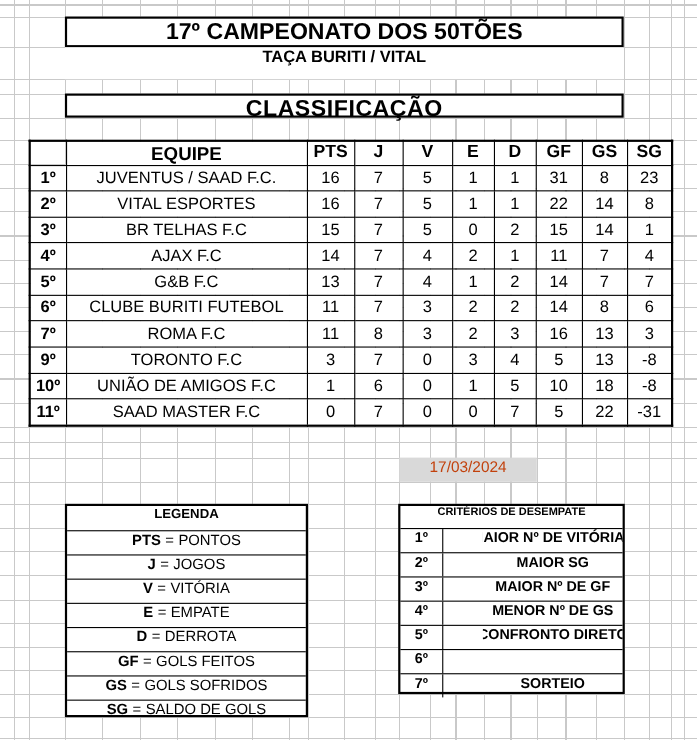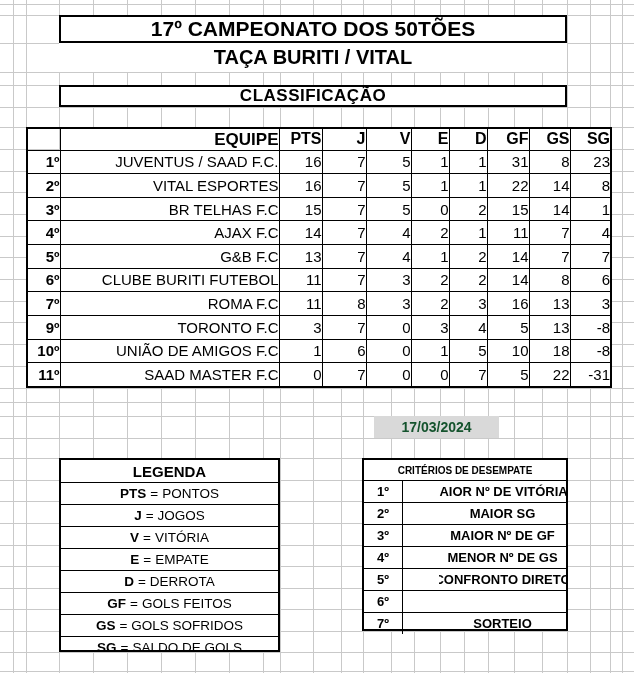--- a/index.html
+++ b/index.html
@@ -2,54 +2,54 @@
 <html><head>
 <meta charset="utf-8">
 <style>
   html,body{margin:0;padding:0;background:#fff;}
   .sheet{
     position:relative;width:634px;height:673px;background:#ffffff;
     font-family:"Liberation Sans", sans-serif;color:#000;overflow:hidden;
   }
   #grid{position:absolute;left:0;top:0;z-index:0;}
   .abs{position:absolute;box-sizing:border-box;z-index:1;}
-  .center{display:flex;align-items:center;justify-content:center;}
+  .center{display:flex;justify-content:center;}
   .whitebg{background:#ffffff;}
 
   
   .title-box{left:59px;top:15px;width:508px;height:28px;border:2px solid #000;
     font-weight:bold;font-size:21px;}
   .subtitle-strip{left:59px;top:43px;width:508px;height:29px;
-    font-weight:bold;font-size:20px;}
+    font-weight:bold;font-size:15px;}
   .class-box{left:59px;top:85px;width:508px;height:22px;border:2px solid #000;
-    font-weight:bold;font-size:17px;letter-spacing:.5px;}
+    font-weight:bold;font-size:21px;letter-spacing:.5px;}
 
   
   table.standings{
     position:absolute;left:26px;top:127px;width:584px;height:261px;z-index:1;
-    border-collapse:collapse;table-layout:fixed;font-size:15px;text-align:right;
+    border-collapse:collapse;table-layout:fixed;font-size:15px;text-align:center;
     border:2px solid #000;
   }
   table.standings th, table.standings td{
     border:1.5px solid #000;background:#fff;padding:0;line-height:1;overflow:hidden;white-space:nowrap;
   }
   table.standings tr.hdr{height:22px;}
   table.standings tr.hdr th{font-weight:bold;font-size:16px;}
   table.standings tr.hdr th.equipe{font-size:17px;}
   table.standings td.corner{border:none;background:transparent;}
   table.standings th.rank{font-weight:bold;font-size:15px;}
   table.standings td.team{font-weight:normal;margin-left:12px;}
 
   
   .date-cell{left:363px;top:416px;width:125px;height:22px;background:#d9d9d9;
-    font-weight:bold;font-size:14px;color:#14532d;margin-left:11px;}
+    font-weight:normal;font-size:14px;color:#c2410c;}
 
   
   .legend{left:59px;top:458px;width:221px;height:194px;border:2px solid #000;background:#fff;}
-  .legend-header{height:22px;font-weight:bold;font-size:15px;}
+  .legend-header{height:22px;font-weight:bold;font-size:12px;}
   .lg-row{height:21px;font-size:13.5px;border-top:1.5px solid #000;white-space:nowrap;}
   .lg-row:first-of-type{border-top-width:2px;}
   .lg-row .abbr{font-weight:bold;}
   .lg-row .sep{margin:0 4px;}
 
   
   .criteria{left:362px;top:458px;width:206px;height:173px;border:2px solid #000;background:#fff;}
   .ct-header{height:20px;font-weight:bold;font-size:10px;}
   .ct-row{display:flex;height:21px;border-top:1.5px solid #000;font-weight:bold;font-size:13px;}
   .ct-row:first-of-type{border-top-width:2px;}

